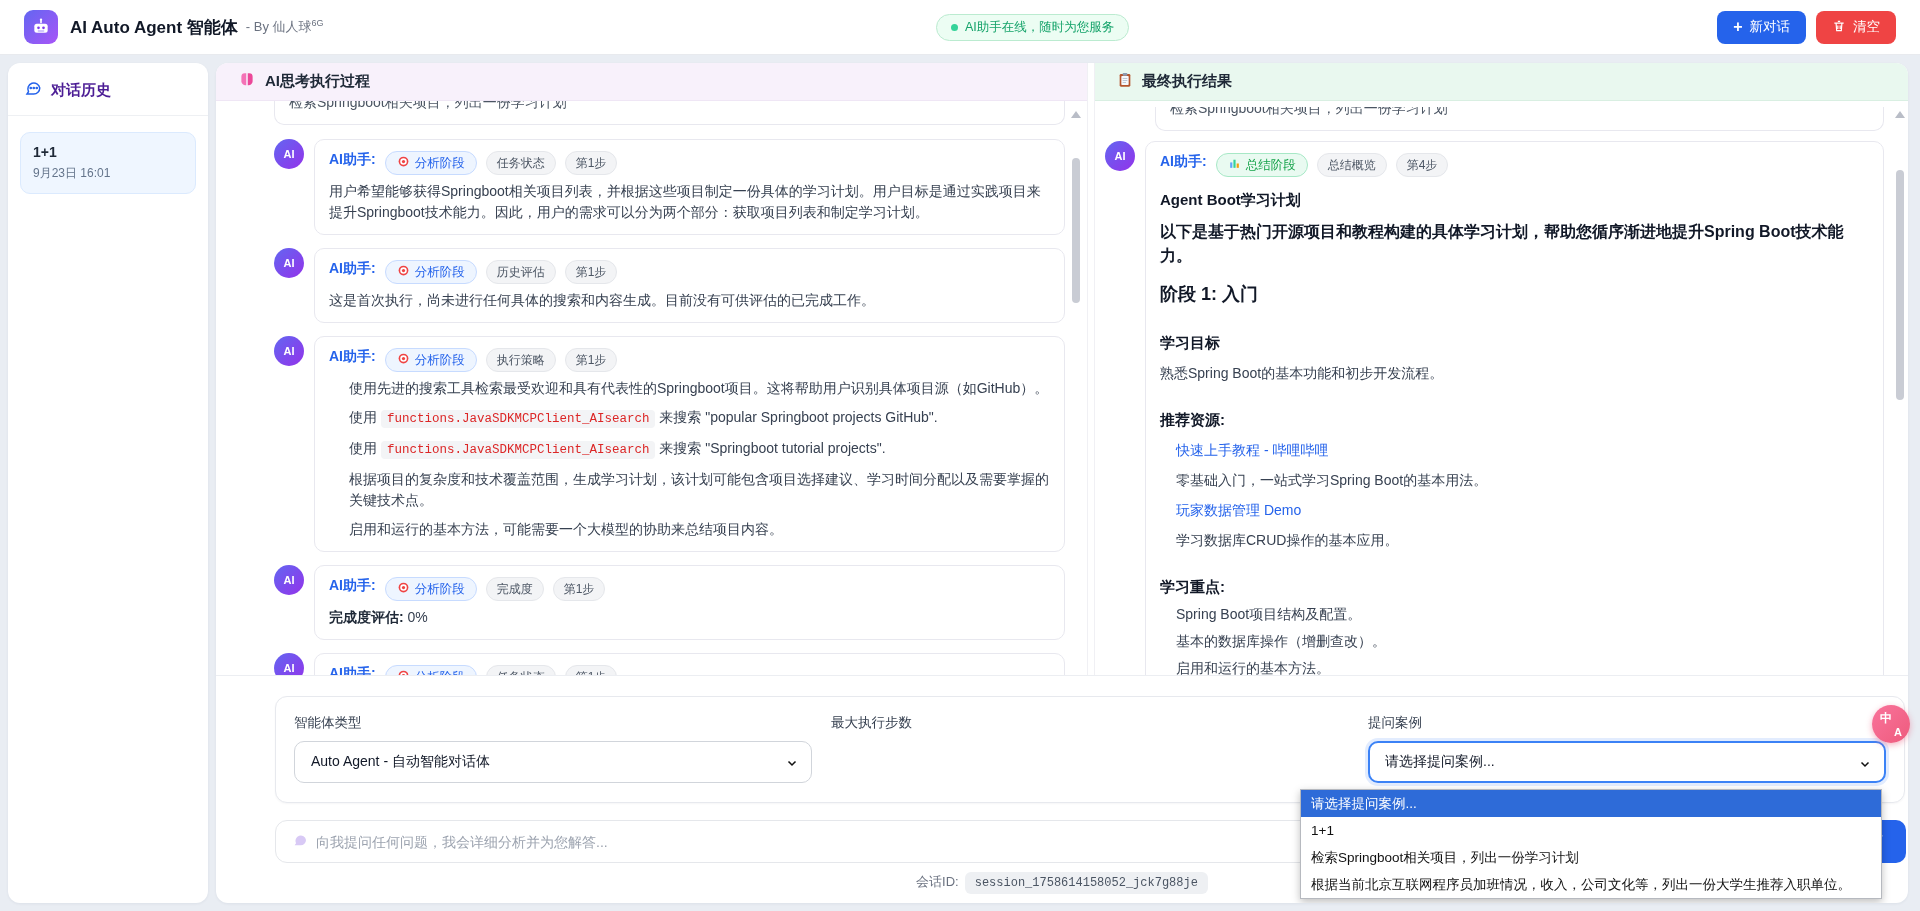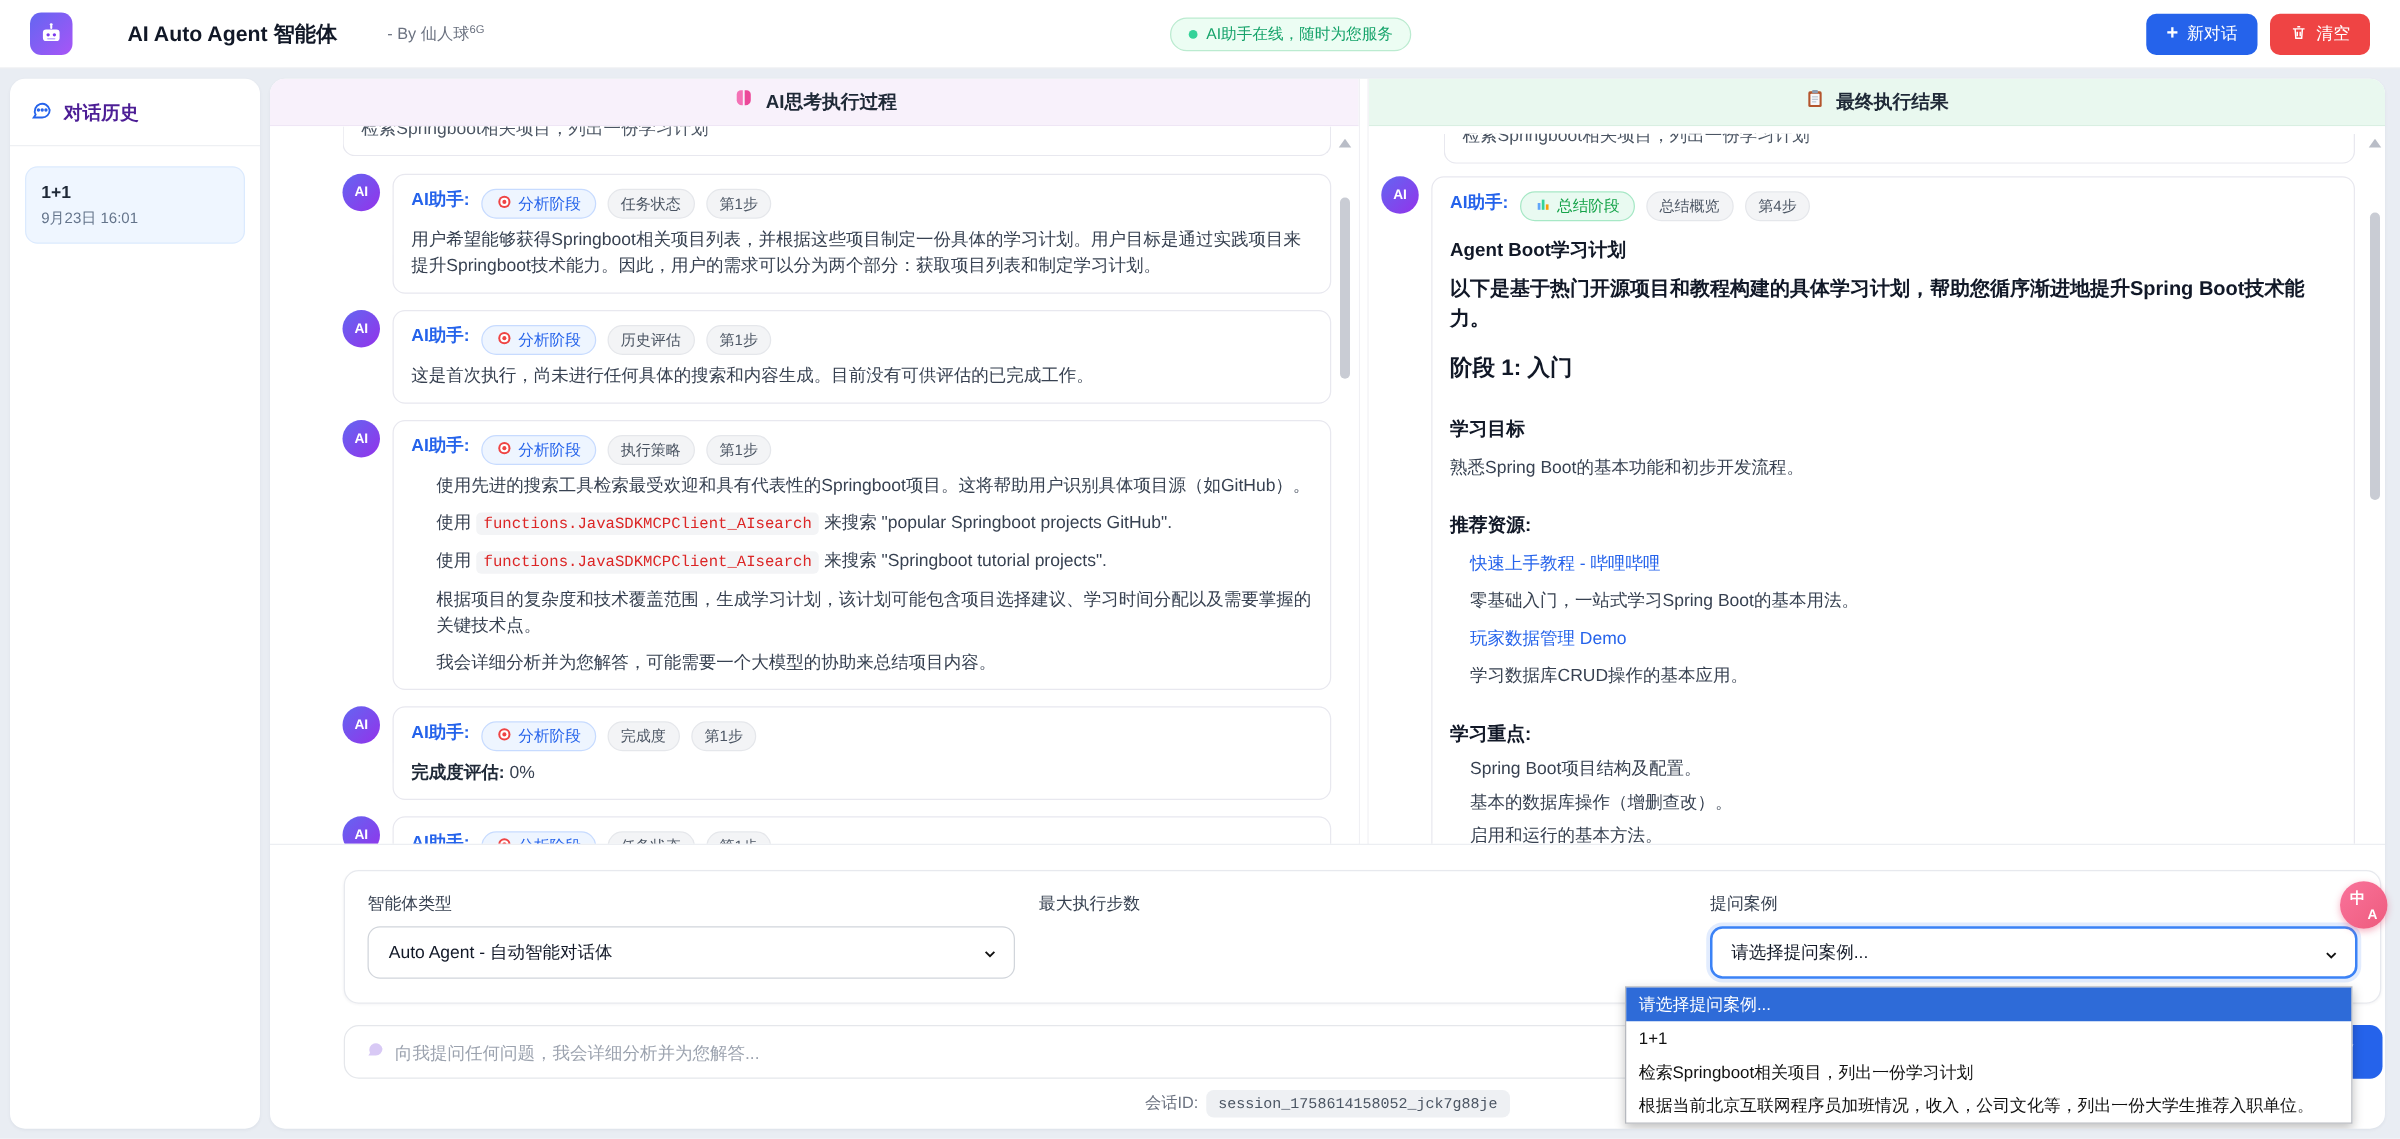--- a/index.html
+++ b/index.html
@@ -1,21 +1,21 @@
 <!DOCTYPE html>
 <html><head>
 <meta charset="utf-8">
 <style>
   * { margin:0; padding:0; box-sizing:border-box; }
   html,body { width:1920px; height:911px; overflow:hidden; }
   body { font-family:"Liberation Sans","DejaVu Sans",sans-serif; background:#e9edf3; position:relative; color:#1f2937; }
 
   
   .topbar { position:absolute; left:0; top:0; width:1920px; height:55px; background:#fff;
-            border-bottom:1px solid #e8eaee; display:flex; align-items:center; padding:0 24px; z-index:5;gap:32px; }
+            border-bottom:1px solid #e8eaee; display:flex; align-items:center; padding:0 24px; z-index:5; }
   .logo { width:34px; height:34px; border-radius:9px; background:linear-gradient(135deg,#6366f1,#a855f7);
           display:flex; align-items:center; justify-content:center; flex:0 0 auto; }
   .app-title { font-size:17px; font-weight:bold; color:#111827; margin-left:12px; }
   .byline { font-size:13px; color:#6b7280; margin-left:8px; }
   .byline sup { font-size:9px; }
   .status-pill { position:absolute; left:936px; top:14px; height:27px; display:inline-flex; align-items:center; gap:7px;
                  padding:0 14px; border-radius:999px; background:#ecfdf3; border:1px solid #bbebd0; color:#15a36a; font-size:12.5px; }
   .status-dot { width:7px; height:7px; border-radius:50%; background:#34d399; }
   .topbar-actions { margin-left:auto; display:flex; gap:10px; }
   .btn { height:33px; border:none; border-radius:8px; color:#fff; font-size:13.5px; display:inline-flex;
@@ -30,21 +30,21 @@
   .sidebar-head { display:flex; align-items:center; gap:9px; padding:16px 16px 14px 16px; border-bottom:1px solid #eef0f3; }
   .sidebar-head-title { font-size:15px; font-weight:bold; color:#4c1d95; }
   .history-item { margin:16px 12px; background:#eff6ff; border:1px solid #dbeafe; border-radius:10px; padding:11px 12px; cursor:pointer; }
   .history-item-title { font-size:14px; font-weight:bold; color:#1f2937; }
   .history-item-time { font-size:12px; color:#64748b; margin-top:5px; }
 
   
   .main { position:absolute; left:216px; top:63px; width:1692px; height:840px; background:#fff;
           border-radius:12px; box-shadow:0 1px 3px rgba(20,30,60,.06); overflow:hidden; }
 
-  .panel-head { position:absolute; top:0; height:38px; display:flex; align-items:center; gap:9px; padding:12px 22px;justify-content:center; }
+  .panel-head { position:absolute; top:0; height:38px; display:flex; align-items:center; gap:9px; padding:12px 22px; }
   .panel-head-title { font-size:15px; font-weight:bold; color:#1f2937; }
   .head-think { left:0; width:871px; background:#f8f1fb; border-bottom:1px solid #efe6f5; }
   .head-result { left:879px; width:813px; background:#e9f8ef; border-bottom:1px solid #d9efe2; }
   .panel-gap { position:absolute; left:871px; top:0; width:8px; height:613px; background:#fff;
                border-left:1px solid #f0f0f4; border-right:1px solid #f0f0f4; }
   .panels-bottom-line { position:absolute; left:0; top:612px; width:1692px; height:1px; background:#eceef2; }
 
   .chat { position:absolute; top:38px; height:574px; overflow:hidden; background:#fff; }
   .chat-think { left:0; width:871px; padding:0 22px 0 58px; }
   .chat-result { left:879px; width:813px; padding:6px 24px 0 10px; }
@@ -269,21 +269,21 @@
               <span>分析阶段</span>
             </span>
             <span class="pill">执行策略</span>
             <span class="pill">第1步</span>
           </div>
           <div class="msg-body">
             <p class="indent">使用先进的搜索工具检索最受欢迎和具有代表性的Springboot项目。这将帮助用户识别具体项目源（如GitHub）。</p>
             <p class="indent">使用 <span class="code-chip">functions.JavaSDKMCPClient_AIsearch</span> 来搜索 "popular Springboot projects GitHub".</p>
             <p class="indent">使用 <span class="code-chip">functions.JavaSDKMCPClient_AIsearch</span> 来搜索 "Springboot tutorial projects".</p>
             <p class="indent">根据项目的复杂度和技术覆盖范围，生成学习计划，该计划可能包含项目选择建议、学习时间分配以及需要掌握的关键技术点。</p>
-            <p class="indent">我会详细分析并为您解答，可能需要一个大模型的协助来总结项目内容。</p>
+            <p class="indent">启用和运行的基本方法，可能需要一个大模型的协助来总结项目内容。</p>
           </div>
         </div>
       </div>
       <div class="msg-row">
         <div class="avatar">AI</div>
         <div class="msg-box">
           <div class="msg-head">
             <span class="sender">AI助手:</span>
             <span class="badge-stage badge-blue">
               <span><svg width="13" height="13" viewBox="0 0 24 24">

